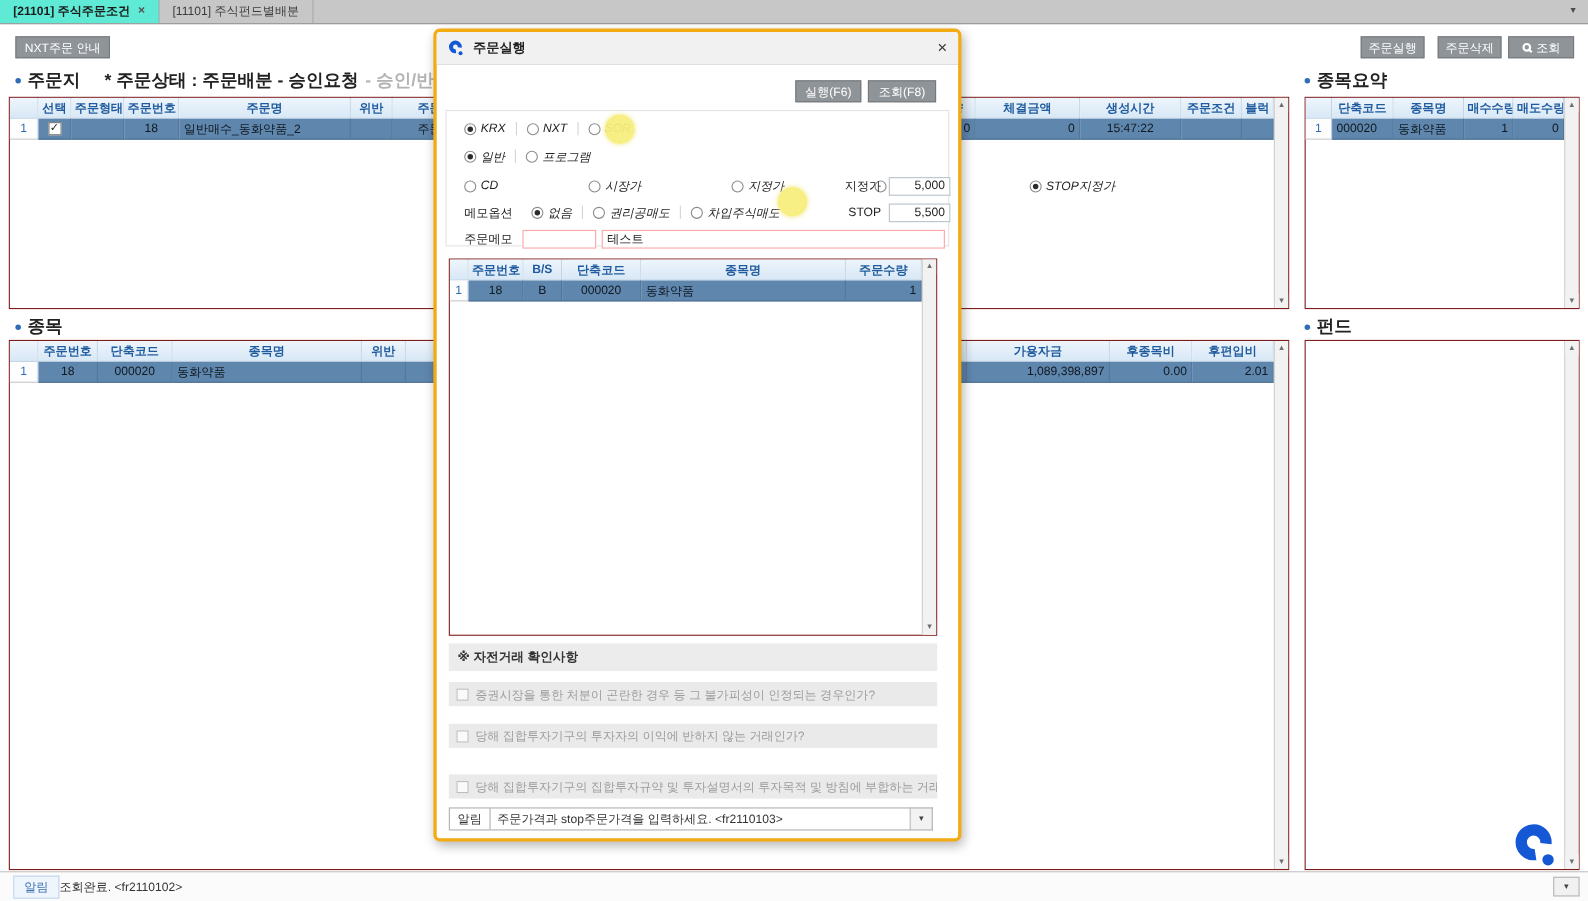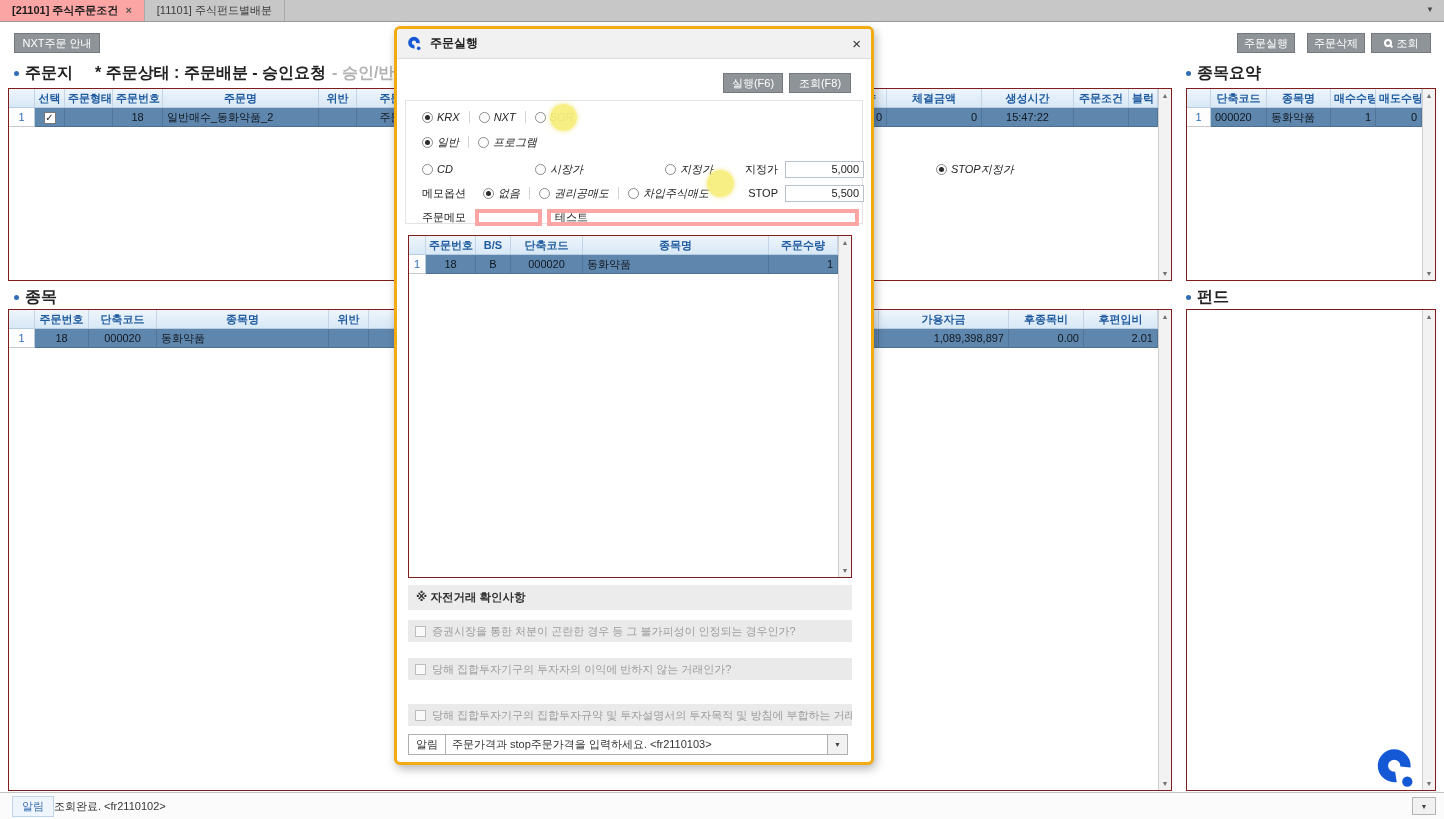--- a/index.html
+++ b/index.html
@@ -8,21 +8,21 @@
     position:relative; background:#fff;
     font-family:"Liberation Sans","DejaVu Sans",sans-serif;
     font-size:11px; color:#222; -webkit-font-smoothing:antialiased;
   }
 
   
   .tabbar { position:absolute; left:0; top:0; width:1444px; height:22px;
     background:#c7c7c7; border-bottom:1px solid #979797; display:flex; align-items:stretch; }
   .tab { display:flex; align-items:center; padding:0 12px; border-right:1px solid #a9a9a9;
     font-size:11px; white-space:nowrap; cursor:default; }
-  .tab.active { background:#fca5a5; font-weight:bold; color:#1c1c1c; }
+  .tab.active { background:#5eead4; font-weight:bold; color:#1c1c1c; }
   .tab.inactive { color:#3c3c3c; }
   .tab-close { margin-left:7px; color:#555; font-size:11px; line-height:1; }
   .tab-caret { position:absolute; right:10px; top:5px; color:#4a4a4a; font-size:8px; }
 
   
   .btn-gray { position:absolute; height:20px; background:#8f9499; border:1px solid #75797d;
     color:#fff; font-size:11px; display:flex; align-items:center; justify-content:center;
     white-space:nowrap; padding:0 8px; cursor:pointer; }
   .mag { width:8px; height:8px; border:2px solid #fff; border-radius:50%;
     display:inline-block; position:relative; margin-right:5px; flex:0 0 auto; }
@@ -89,24 +89,24 @@
     display:flex; align-items:center; }
   .radio { display:flex; align-items:center; gap:4px; cursor:pointer; white-space:nowrap;font-style:italic; }
   .rb { width:11px; height:11px; border:1px solid #8a8a8a; border-radius:50%;
     background:#fff; position:relative; flex:0 0 auto; }
   .radio.sel .rb::after { content:""; position:absolute; left:2px; top:2px;
     width:5px; height:5px; border-radius:50%; background:#2b2b2b; }
   .vsep { width:1px; height:12px; background:#d4d4d4; margin:0 9px; }
   .flabel { color:#222; font-size:11px; white-space:nowrap; }
   .rgroup { position:absolute; right:7px; top:0; height:20px; display:flex;
     align-items:center; gap:7px; }
-  .num-input { width:79px; height:17px; border:1px solid #b9c2cc; font-size:11px;
+  .num-input { width:56px; height:17px; border:1px solid #b9c2cc; font-size:11px;
     text-align:right; padding:0 4px; color:#222; background:#fff;
     font-family:"Liberation Sans","DejaVu Sans",sans-serif; }
-  .txt-input { height:17px; border:4px solid #fca5a5; font-size:11px; padding:0 4px;
+  .txt-input { height:17px; border:1px solid #fca5a5; font-size:11px; padding:0 4px;
     color:#222; background:#fff; font-family:"Liberation Sans","DejaVu Sans",sans-serif; }
   .hl-circle { position:absolute; width:27px; height:27px; border-radius:50%;
     background:rgba(248,238,125,0.95); box-shadow:0 0 5px rgba(240,228,110,.9); z-index:5; }
   .confirm-bar { position:absolute; left:11px; width:444px; height:25px; background:#ececec;
     display:flex; align-items:center; padding-left:8px; font-weight:bold;
     font-size:11.5px; color:#333; }
   .confirm-row { position:absolute; left:11px; width:444px; height:22px; background:#eaeaea;
     display:flex; align-items:center; padding-left:7px; gap:6px; }
   .cb { width:11px; height:11px; background:#fafafa; border:1px solid #bdbdbd; flex:0 0 auto; }
   .confirm-text { color:#9d9d9d; font-size:11px; white-space:nowrap; overflow:hidden; }

